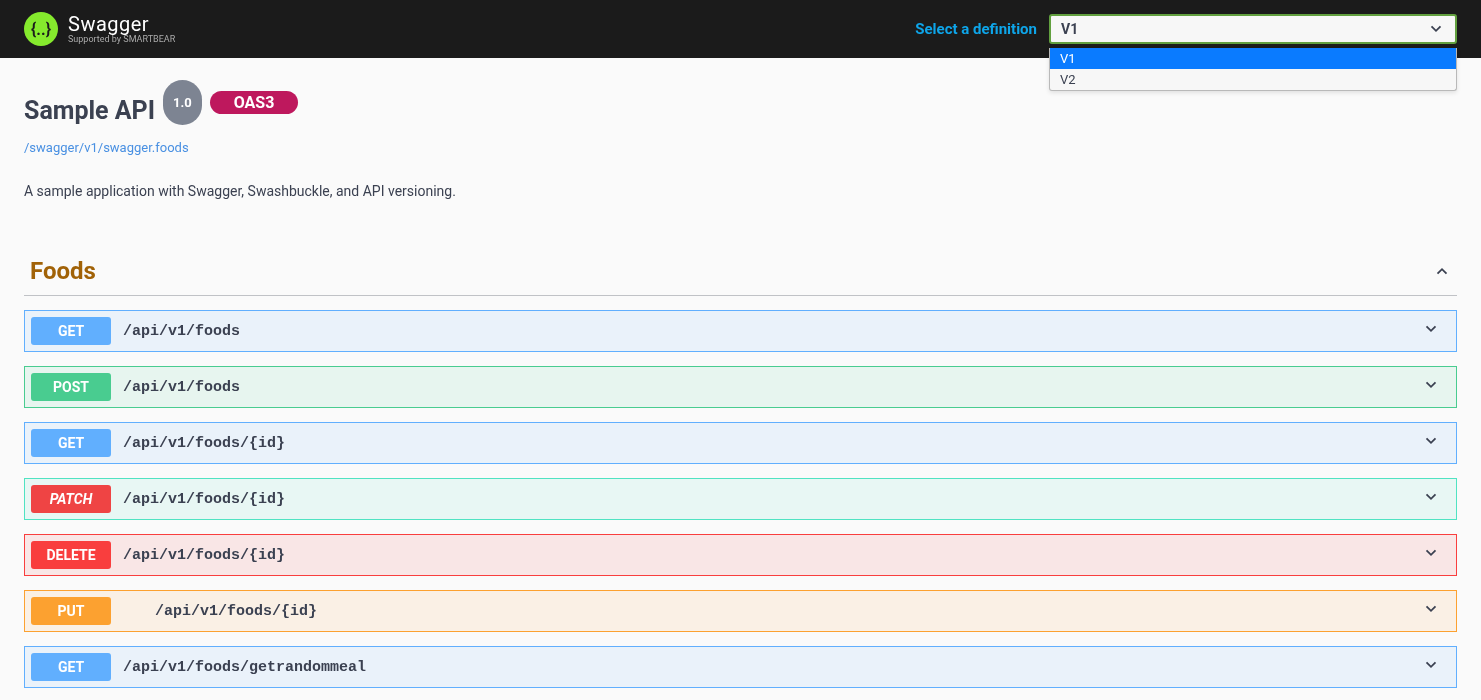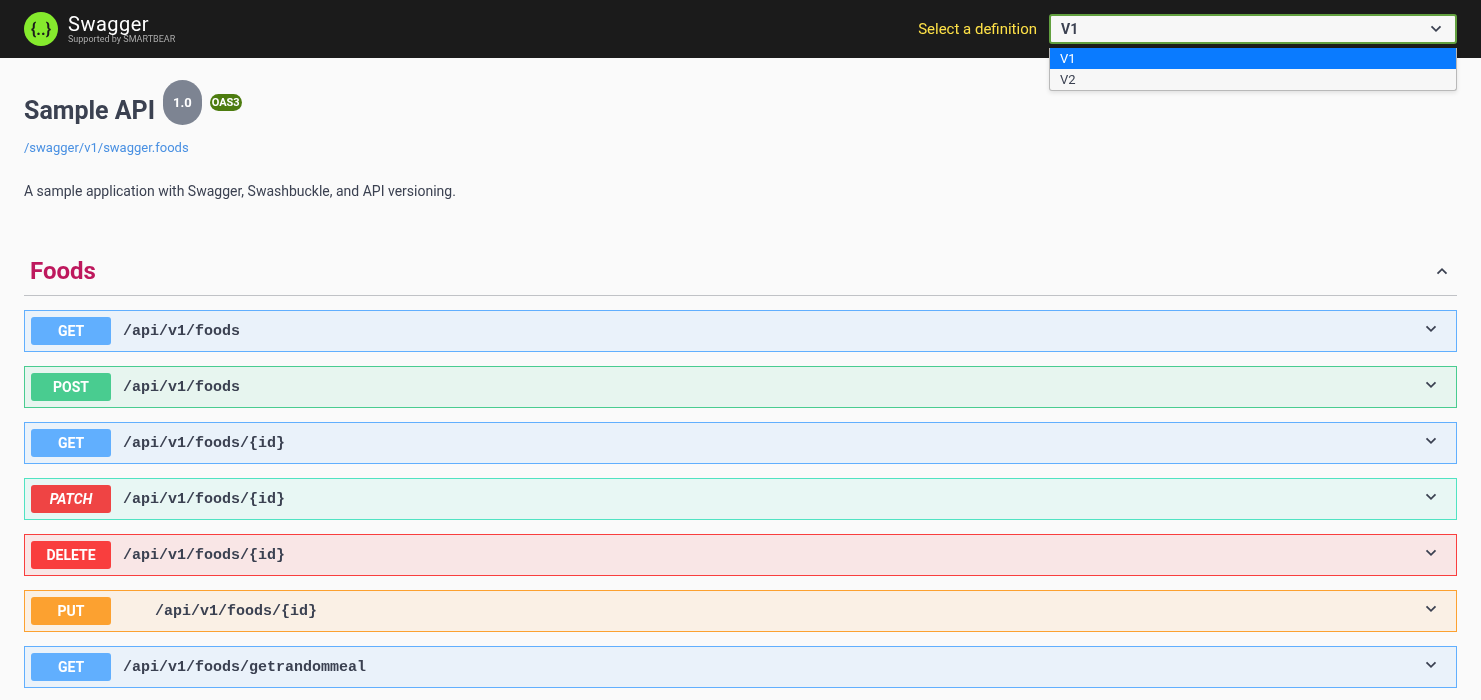--- a/index.html
+++ b/index.html
@@ -50,22 +50,22 @@
     font-size: 9px;
     text-align: right;
   }
   .def-selector-wrap {
     display: flex;
     align-items: center;
     gap: 12px;
     position: relative;
   }
   .def-label {
-    color: #fde047;
-    font-weight: normal;
+    color: #0ea5e9;
+    font-weight: bold;
     font-size: 15px;
   }
   .def-select {
     width: 408px;
     height: 30px;
     background: #f7f7f7;
     border: 2px solid #62a03f;
     border-radius: 3px;
     padding: 0 10px;
     font-size: 14px;
@@ -114,25 +114,25 @@
     background: #7d8492;
     color: #fff;
     font-size: 13px;
     font-weight: bold;
     padding: 15px 10px;
     border-radius: 20px;
     position: relative;
     top: -8px;
   }
   .oas-badge {
-    background: #4d7c0f;
-    color: #fff;
-    font-size: 11px;
-    font-weight: bold;
-    padding: 2px 2px;
+    background: #be185d;
+    color: #fff;
+    font-size: 16px;
+    font-weight: bold;
+    padding: 2px 24px;
     border-radius: 20px;
     position: relative;
     top: -8px;
   }
   .spec-link {
     color: #4990e2;
     font-size: 13px;
     text-decoration: none;
     display: inline-block;
     margin-bottom: 28px;
@@ -150,21 +150,21 @@
     align-items: center;
     justify-content: space-between;
     padding: 10px 6px;
     border-bottom: 1px solid rgba(59,65,81,0.3);
     cursor: pointer;
     margin-bottom: 14px;
   }
   .tag-name {
     font-size: 24px;
     font-weight: bold;
-    color: #be185d;
+    color: #a16207;
   }
   .operation {
     border-radius: 0;
     margin-bottom: 14px;
     display: flex;
     align-items: center;
     padding: 6px;
     cursor: pointer;
   }
   .op-get { background: rgba(97,175,254,0.1); border: 1px solid #61affe; }

